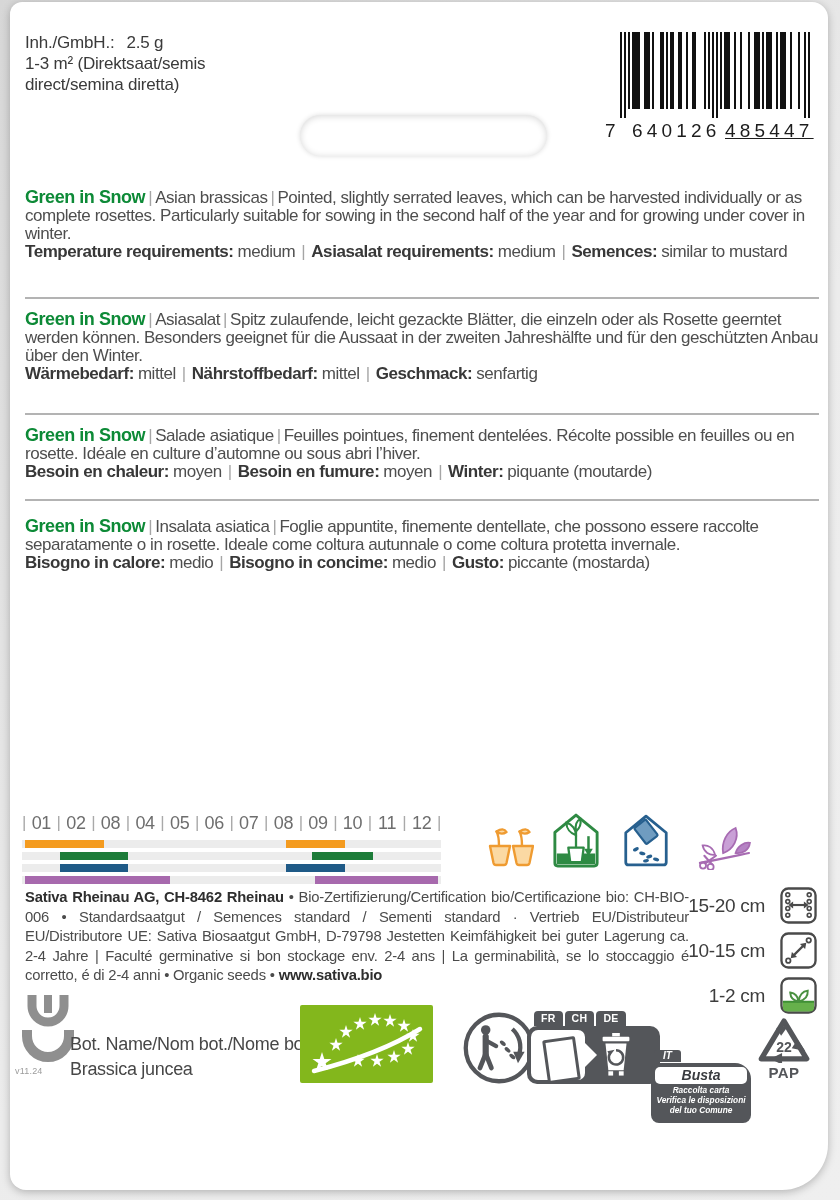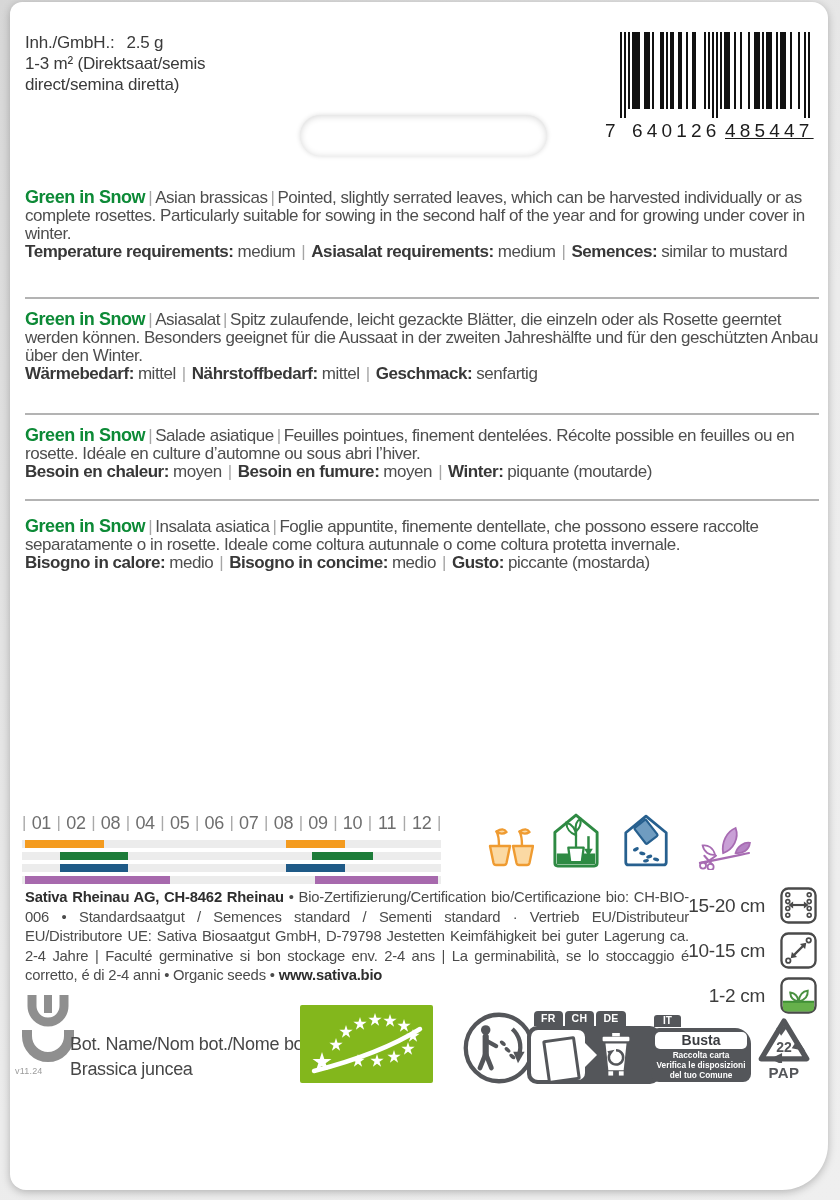--- a/index.html
+++ b/index.html
@@ -65,23 +65,23 @@
   .pack-badge{position:absolute;left:517px;top:1009px;width:133px;border-radius:9px;}
   .tabs{display:flex;gap:2px;padding-left:7px;}
   .tab{background:#54565a;color:#fff;font-size:10.5px;font-weight:bold;padding:1px 7px 2px;border-radius:4px 4px 0 0;letter-spacing:.3px;}
   .pbody{position:relative;height:58px;background:#54565a;border-radius:10px;}
   .pwhite{position:absolute;left:4px;top:4px;bottom:4px;width:54px;background:#fff;border-radius:7px;}
   .parrow{position:absolute;left:57px;top:50%;transform:translateY(-50%);width:0;height:0;
           border-left:13px solid #fff;border-top:13px solid transparent;border-bottom:13px solid transparent;}
   .ppk{position:absolute;left:14px;top:8px;width:27px;height:38px;border:3px solid #54565a;border-radius:2px;background:#fff;transform:rotate(-8deg);}
   .bin{position:absolute;left:73px;top:7px;}
   
-  .busta{position:absolute;left:641px;top:1008px;width:100px;}
+  .busta{position:absolute;left:641px;top:1043px;width:100px;font-style:italic;}
   .it-tab{display:inline-block;background:#54565a;color:#fff;font-size:10px;font-weight:bold;padding:0 9px 1px;border-radius:3px 3px 0 0;margin-left:3px;}
-  .bbody{height:54px;background:#54565a;border-radius:8px 16px 8px 8px;overflow:hidden;}
+  .bbody{height:60px;background:#54565a;border-radius:8px 16px 8px 8px;overflow:hidden;}
   .btitle{background:#fff;color:#3a3c40;font-weight:bold;font-size:14px;text-align:center;line-height:17px;margin:4px 4px 2px;border-radius:5px;}
   .blines div{color:#fff;font-size:8.3px;font-weight:bold;text-align:center;line-height:9.8px;}
   
   .pap{position:absolute;left:744px;top:1014px;width:60px;text-align:center;color:#54565a;}
   .pap .pap-label{font-weight:bold;font-size:15px;letter-spacing:.5px;margin-top:-3px;}
 </style>
 </head>
 <body>
 
 <div class="scene">

